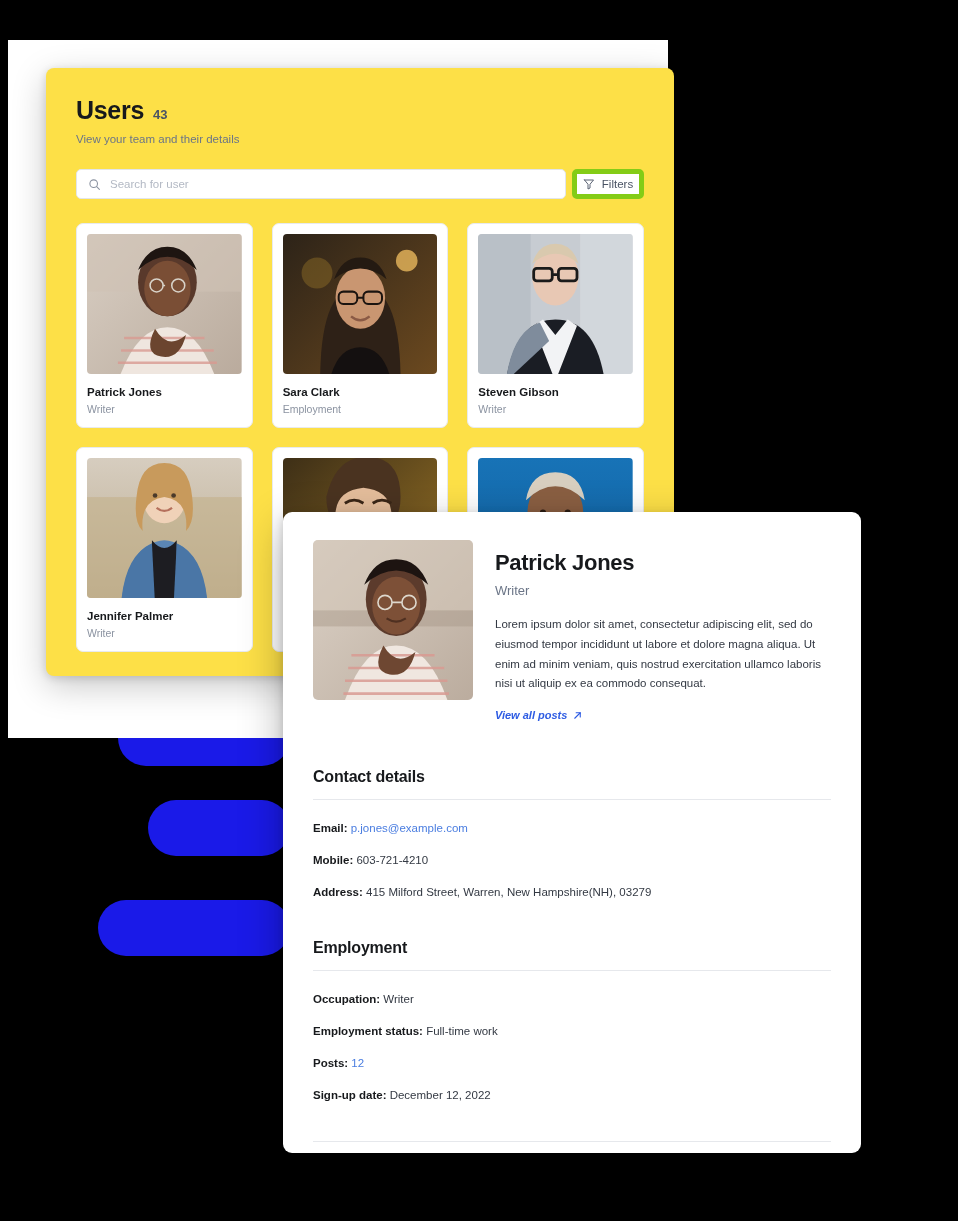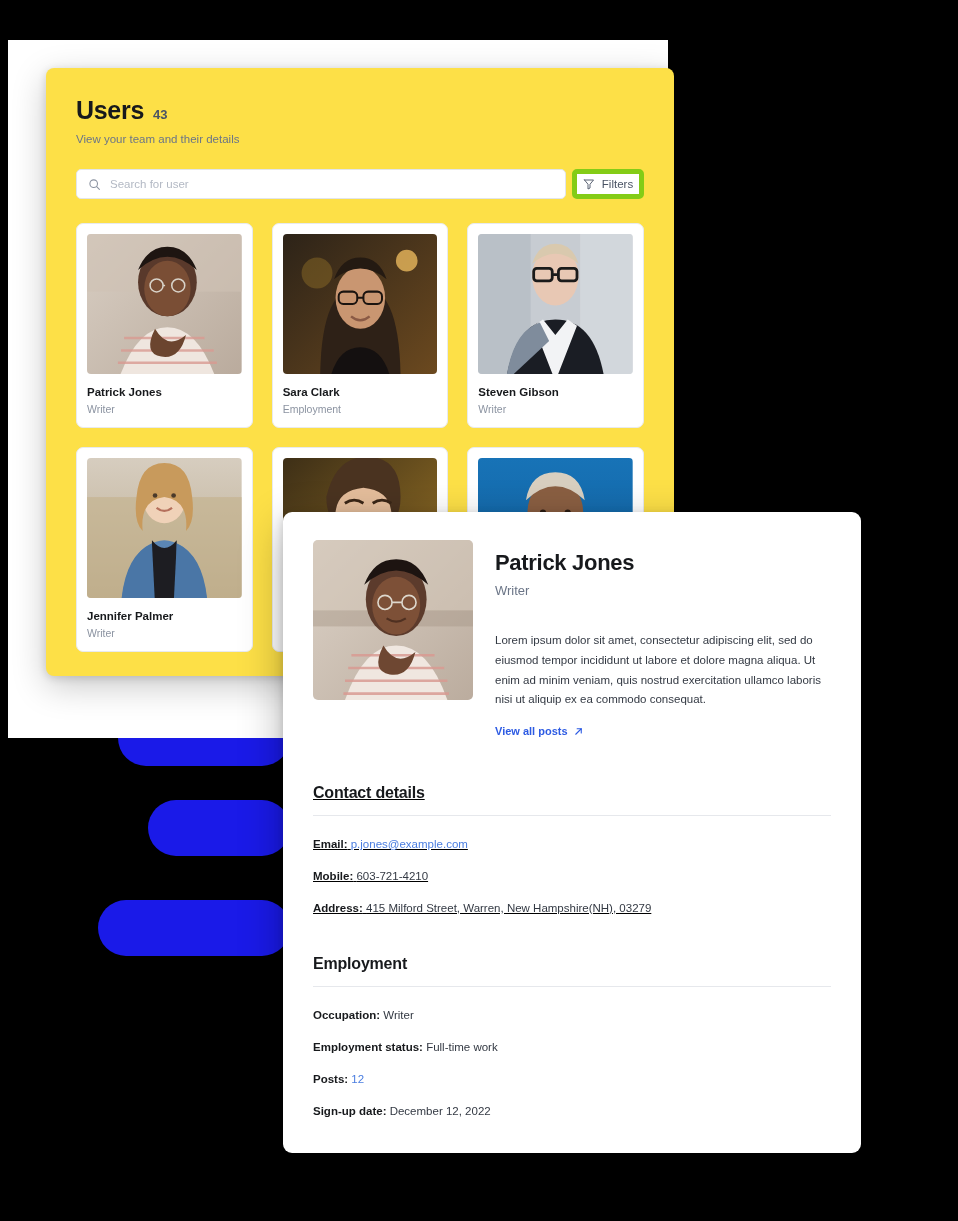--- a/index.html
+++ b/index.html
@@ -197,36 +197,37 @@
     font-weight: 700;
     color: #17191c;
     letter-spacing: -0.3px;
   }
   .detail-role {
     margin-top: 7px;
     font-size: 13px;
     color: #6b7587;
   }
   .detail-bio {
-    margin-top: 33px;
+    margin-top: 17px;
     font-size: 11.5px;
     line-height: 1.72;
     color: #333943;
     max-width: 342px;
   }
   .detail-link {
     margin-top: 15px;
     display: inline-flex;
     align-items: flex-end;
     gap: 5px;
     font-size: 11px;
     font-weight: 700;
     color: #2d5be3;
     text-decoration: none;
     cursor: pointer;
+    font-style: italic;
   }
 
   .section { padding: 0 30px; }
   .section-title {
     font-size: 16px;
     font-weight: 700;
     color: #17191c;
     letter-spacing: -0.2px;
   }
   .section-rule {
@@ -239,21 +240,21 @@
     font-size: 11.5px;
     color: #2a2f38;
     margin-bottom: 18px;
     line-height: 1.2;
   }
   .field:last-child { margin-bottom: 0; }
   .field-label { font-weight: 700; color: #17191c; }
   .field-value { color: #333943; }
   .field-value.link { color: #4a7de0; }
 
-  .contact-wrap { margin-top: 45px; text-decoration: underline; }
+  .contact-wrap { margin-top: 45px; }
   .employment-wrap { margin-top: 40px; }
 
   .footer-rule {
     margin: 38px 30px 0 30px;
     height: 1px;
     background: #e6e8ec;
   }
 
   .icon { display: inline-flex; align-items: center; justify-content: center; }
 </style>

